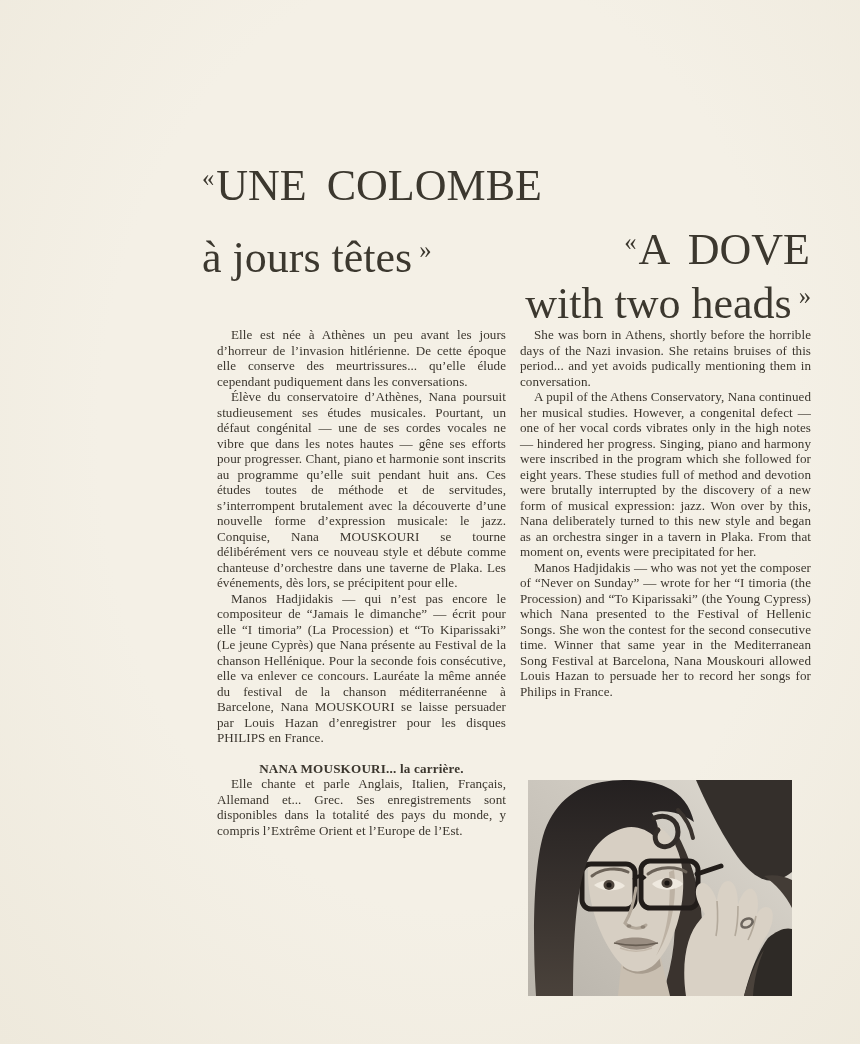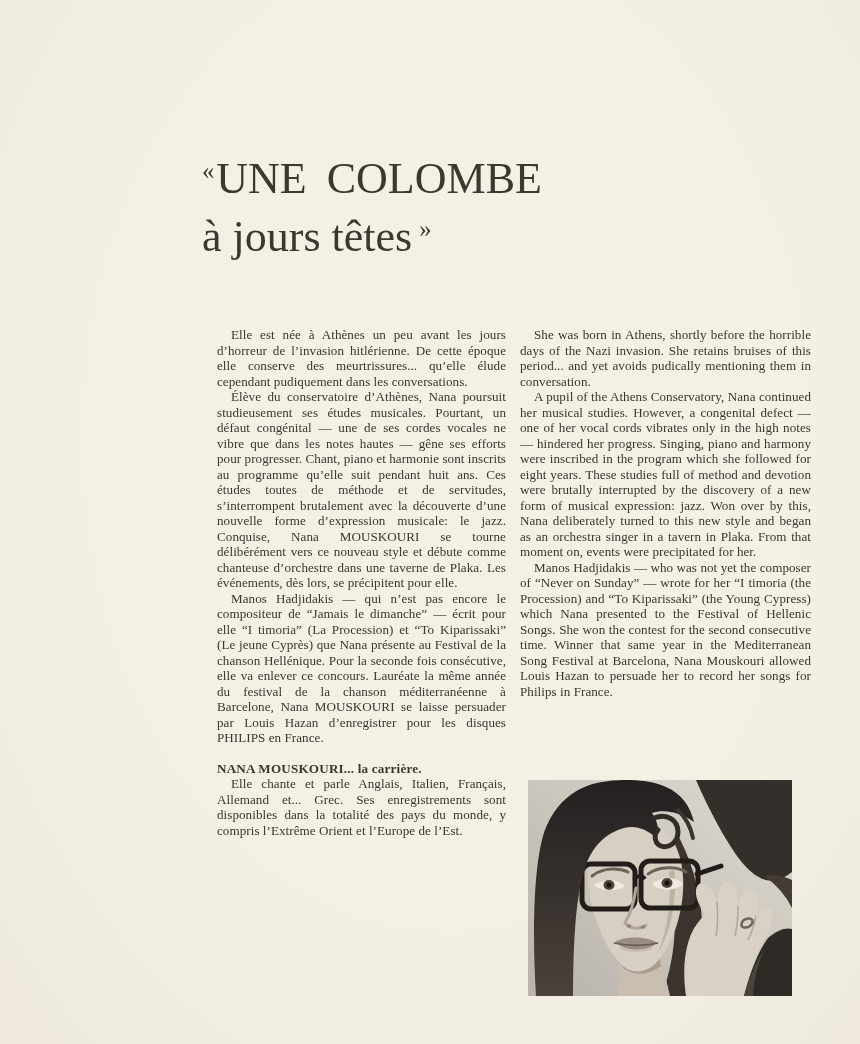--- a/index.html
+++ b/index.html
@@ -4,59 +4,63 @@
 <style>
   html,body { margin:0; padding:0; background:#e8e4d8; }
   .page {
     position:relative; width:860px; height:1044px; overflow:hidden;
     background: radial-gradient(ellipse at 52% 42%, #f4f0e6 55%, #eee9dc 100%);
     font-family:"Liberation Serif", serif;
     color:#3a352d;
   }
   .title { position:absolute; color:#3c382f; font-weight:400; }
   .t-line { white-space:nowrap; }
-  .title-fr { left:202px; top:146px; font-size:44px; line-height:50px; }
+  .title-fr { left:202px; top:146px; font-size:44px; line-height:64px; }
   .title-fr .t-line1 { word-spacing:9px; }
   .title-en { right:50px; top:219px; font-size:44px; line-height:46px; text-align:right; }
   .title-en .t-line1 { word-spacing:9px; }
   .q { font-size:0.56em; vertical-align:0.55em; letter-spacing:-1px; }
   .q-open  { margin-right:3px; }
   .q-close { margin-left:7px; }
 
   .col {
     position:absolute; top:327px;
     font-size:13.1px; line-height:15.5px;
     text-align:justify; text-justify:inter-word;
     color:#3b362e; letter-spacing:0.05px;
     hyphens:auto; -webkit-hyphens:auto;
   }
   .col-fr { left:217px; width:289px; }
   .col-en { left:520px; width:291px; }
   .col p { margin:0; text-indent:14px;font-family:Liberation Serif, serif; }
   .col p.col-heading {
     font-weight:bold; text-indent:0; margin-top:15px;
-    text-align:left; letter-spacing:0.2px;
+    text-align:center; letter-spacing:0.2px;
   }
 
   .photo-frame {
     position:absolute; left:528px; top:780px; width:264px; height:216px;
     background:#c9c4bb; overflow:hidden;
   }
   .photo-frame svg { display:block; width:100%; height:100%; }
 </style>
 </head>
 <body>
 
 <div class="page">
 
   <div class="title title-fr">
     <div class="t-line t-line1"><span class="q q-open">«</span><span>UNE COLOMBE</span></div>
     <div class="t-line t-line2"><span>à jours têtes</span><span class="q q-close">»</span></div>
   </div>
 
+  <div class="title title-en">
+    <div class="t-line t-line1"><span class="q q-open">«</span><span>A DOVE</span></div>
+    <div class="t-line t-line2"><span>with two heads</span><span class="q q-close">»</span></div>
+  </div>
 
   <div class="col col-fr" lang="fr">
     <p>Elle est née à Athènes un peu avant les jours d’horreur de l’invasion hitlérienne. De cette époque elle conserve des meurtrissures... qu’elle élude cependant pudiquement dans les conversations.</p>
     <p>Élève du conservatoire d’Athènes, Nana poursuit studieusement ses études musicales. Pourtant, un défaut congénital — une de ses cordes vocales ne vibre que dans les notes hautes — gêne ses efforts pour progresser. Chant, piano et harmonie sont inscrits au programme qu’elle suit pendant huit ans. Ces études toutes de méthode et de servitudes, s’interrompent brutalement avec la découverte d’une nouvelle forme d’expression musicale: le jazz. Conquise, Nana MOUSKOURI se tourne délibérément vers ce nouveau style et débute comme chanteuse d’orchestre dans une taverne de Plaka. Les événements, dès lors, se précipitent pour elle.</p>
     <p>Manos Hadjidakis — qui n’est pas encore le compositeur de “Jamais le dimanche” — écrit pour elle “I timoria” (La Procession) et “To Kiparissaki” (Le jeune Cyprès) que Nana présente au Festival de la chanson Hellénique. Pour la seconde fois consécutive, elle va enlever ce concours. Lauréate la même année du festival de la chanson méditerranéenne à Barcelone, Nana MOUSKOURI se laisse persuader par Louis Hazan d’enregistrer pour les disques PHILIPS en France.</p>
     <p class="col-heading">NANA MOUSKOURI... la carrière.</p>
     <p>Elle chante et parle Anglais, Italien, Français, Allemand et... Grec. Ses enregistrements sont disponibles dans la totalité des pays du monde, y compris l’Extrême Orient et l’Europe de l’Est.</p>
   </div>
 
   <div class="col col-en" lang="en">

